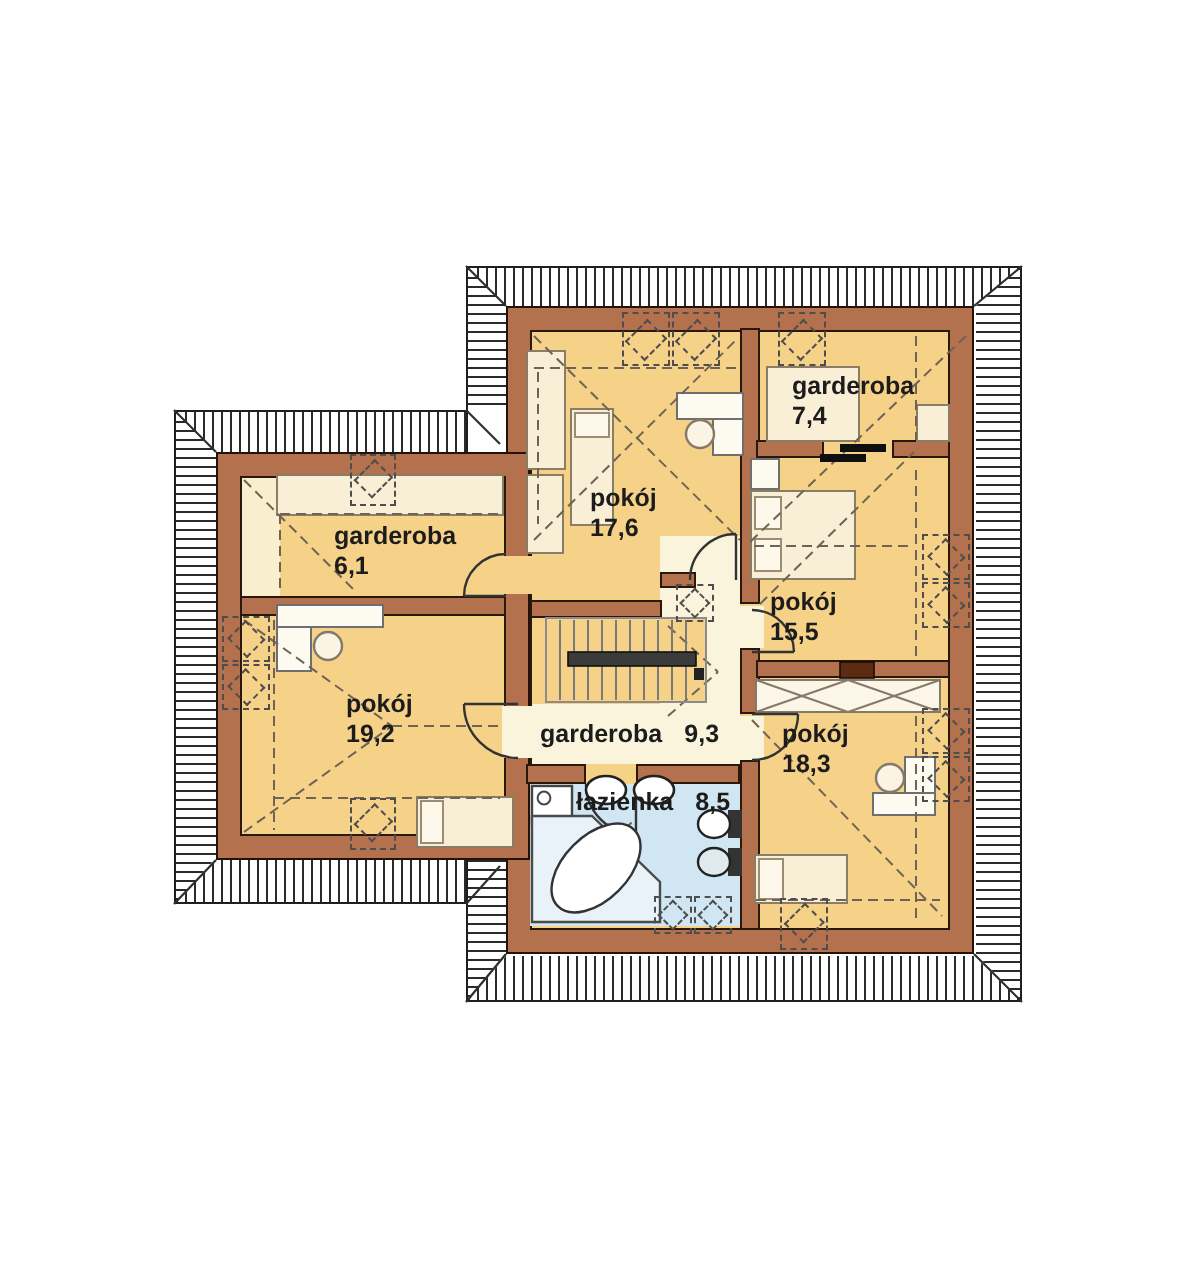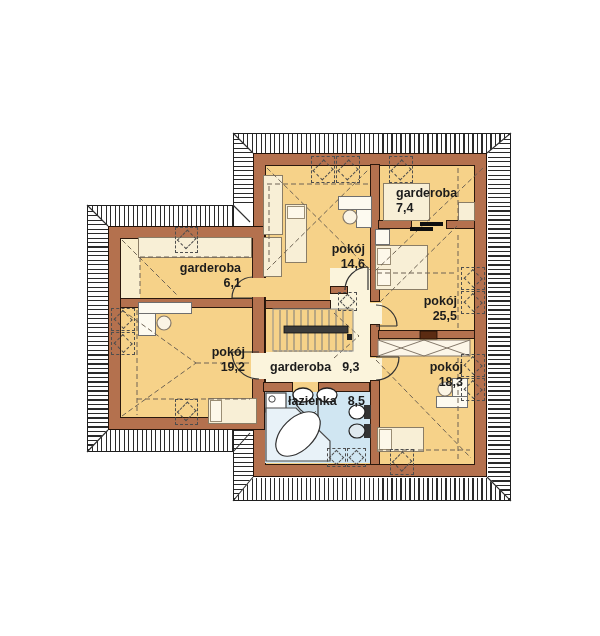--- a/index.html
+++ b/index.html
@@ -14,21 +14,21 @@
   .part{background:#b4714e;border:1.4px solid #2b180c;}
   .cream{background:#f9eecd;}
   .kor{background:#fbf4dc;}
   .bath{background:#d0e6f2;}
   .furn{background:#f8efd6;border:1px solid #8a7d66;}
   .furnw{background:#fdfaf0;border:1px solid #6f6f6f;}
   .pillow{background:#fdf8ea;border:1px solid #9a8d74;}
   .skybox{border:1px dashed #4e4e4e;}
   .skybox::before{content:"";position:absolute;left:18%;top:18%;width:64%;height:64%;
                   border:1px dashed #4e4e4e;transform:rotate(45deg);box-sizing:border-box;}
-  .room-label{font-weight:bold;font-size:12.5px;line-height:1.18;color:#1c1c1c;text-align:right;}
+  .room-label{font-weight:bold;font-size:12.5px;line-height:1.18;color:#1c1c1c;text-align:left;}
   .room-label .nm{display:block;}
   .inline-label{font-weight:bold;font-size:12.5px;color:#1c1c1c;white-space:nowrap;}
   .inline-label .ar{margin-left:11px;margin-top:20px;}
   svg{position:absolute;left:0;top:0;}
 </style>
 </head>
 <body>
 
 <div class="plan">
 
@@ -217,29 +217,29 @@
   <div class="abs skybox" style="left:390px;top:449px;width:24px;height:26px;"></div>
   <div class="abs skybox" style="left:327px;top:448px;width:19px;height:19px;"></div>
   <div class="abs skybox" style="left:347px;top:448px;width:19px;height:19px;"></div>
   <div class="abs skybox" style="left:175px;top:227px;width:23px;height:26px;"></div>
   <div class="abs skybox" style="left:111px;top:308px;width:24px;height:23px;"></div>
   <div class="abs skybox" style="left:111px;top:332px;width:24px;height:23px;"></div>
   <div class="abs skybox" style="left:175px;top:399px;width:23px;height:26px;"></div>
 
   <div class="abs room-label" style="left:295px;top:242px;width:70px;">
     <span class="nm">pokój</span>
-    <span class="nm">14,6</span>
+    <span class="nm">17,6</span>
   </div>
   <div class="abs room-label" style="left:396px;top:186px;width:72px;text-align:left;">
     <span class="nm">garderoba</span>
     <span class="nm">7,4</span>
   </div>
   <div class="abs room-label" style="left:385px;top:294px;width:72px;">
     <span class="nm">pokój</span>
-    <span class="nm">25,5</span>
+    <span class="nm">15,5</span>
   </div>
   <div class="abs room-label" style="left:391px;top:360px;width:72px;">
     <span class="nm">pokój</span>
     <span class="nm">18,3</span>
   </div>
   <div class="abs room-label" style="left:167px;top:261px;width:74px;">
     <span class="nm">garderoba</span>
     <span class="nm">6,1</span>
   </div>
   <div class="abs room-label" style="left:173px;top:345px;width:72px;">

